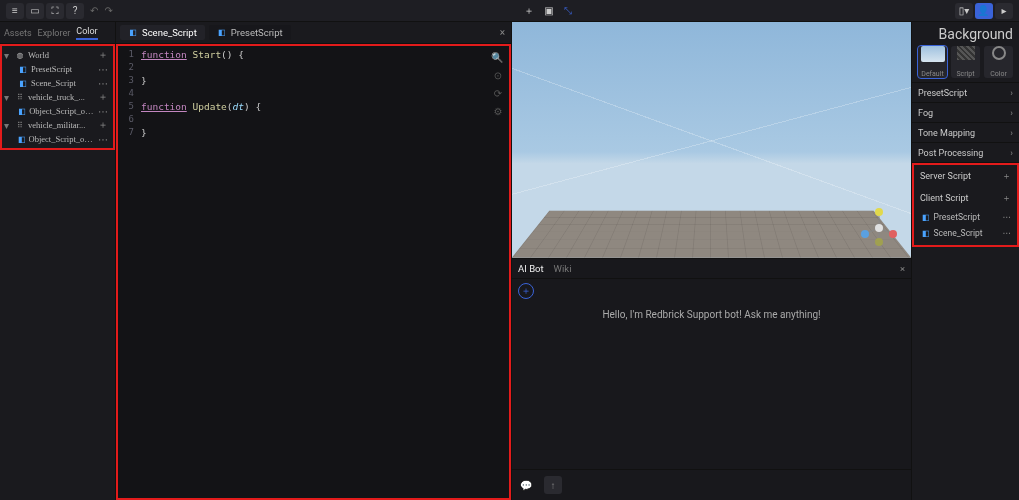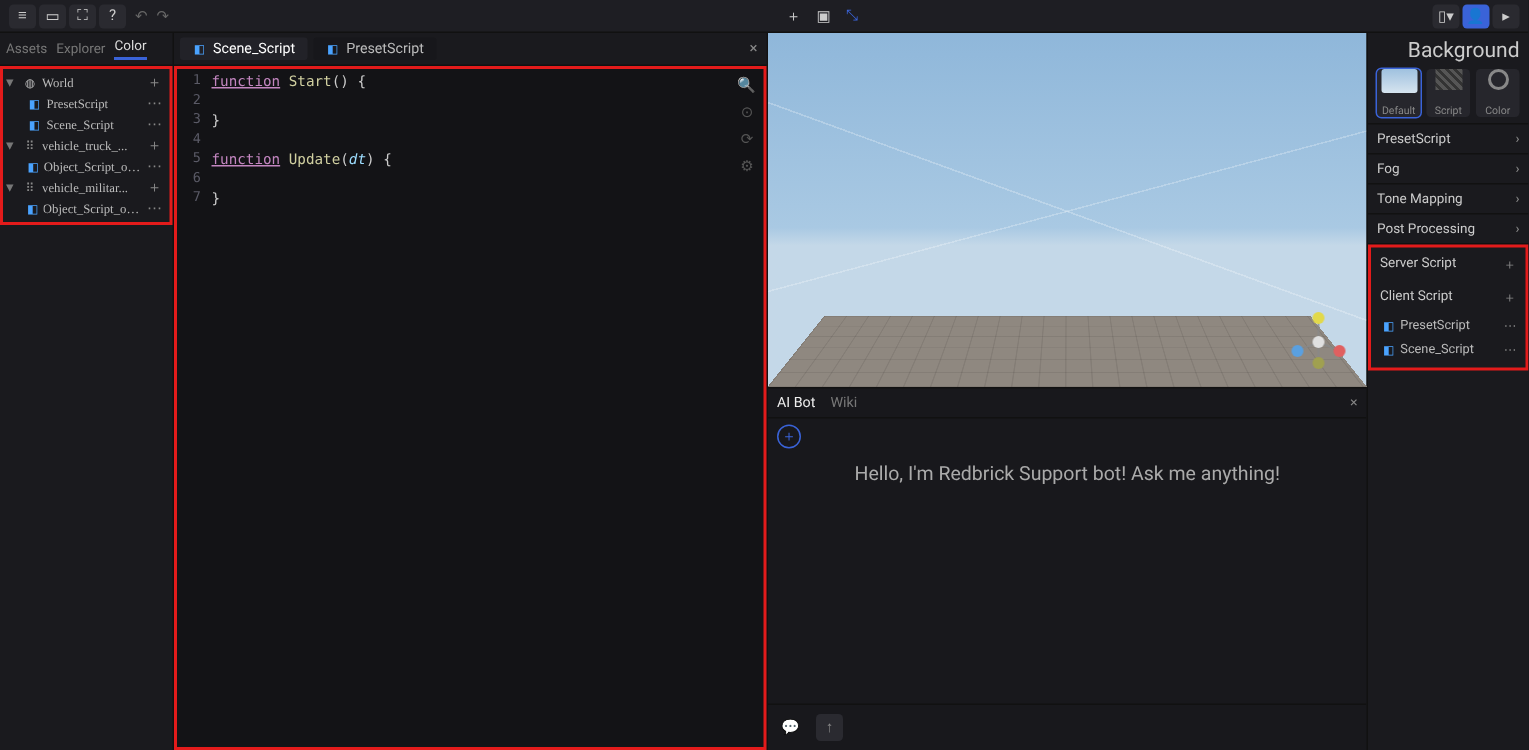--- a/index.html
+++ b/index.html
@@ -224,21 +224,21 @@
     width:16px; height:16px;
     border:1px solid #3a63d8;
     border-radius:50%;
     color:#3a63d8;
     display:flex;align-items:center;justify-content:center;
     font-size:10px;
     cursor:pointer;
   }
   .chat-msg {
     text-align:center;
-    font-size:13px;
+    font-size:10px;
     color:#aaa;
     margin-top:4px;
   }
   .chat-input-row {
     display:flex;
     align-items:center;
     gap:8px;
     padding:6px;
     border-top:1px solid #111;
   }

